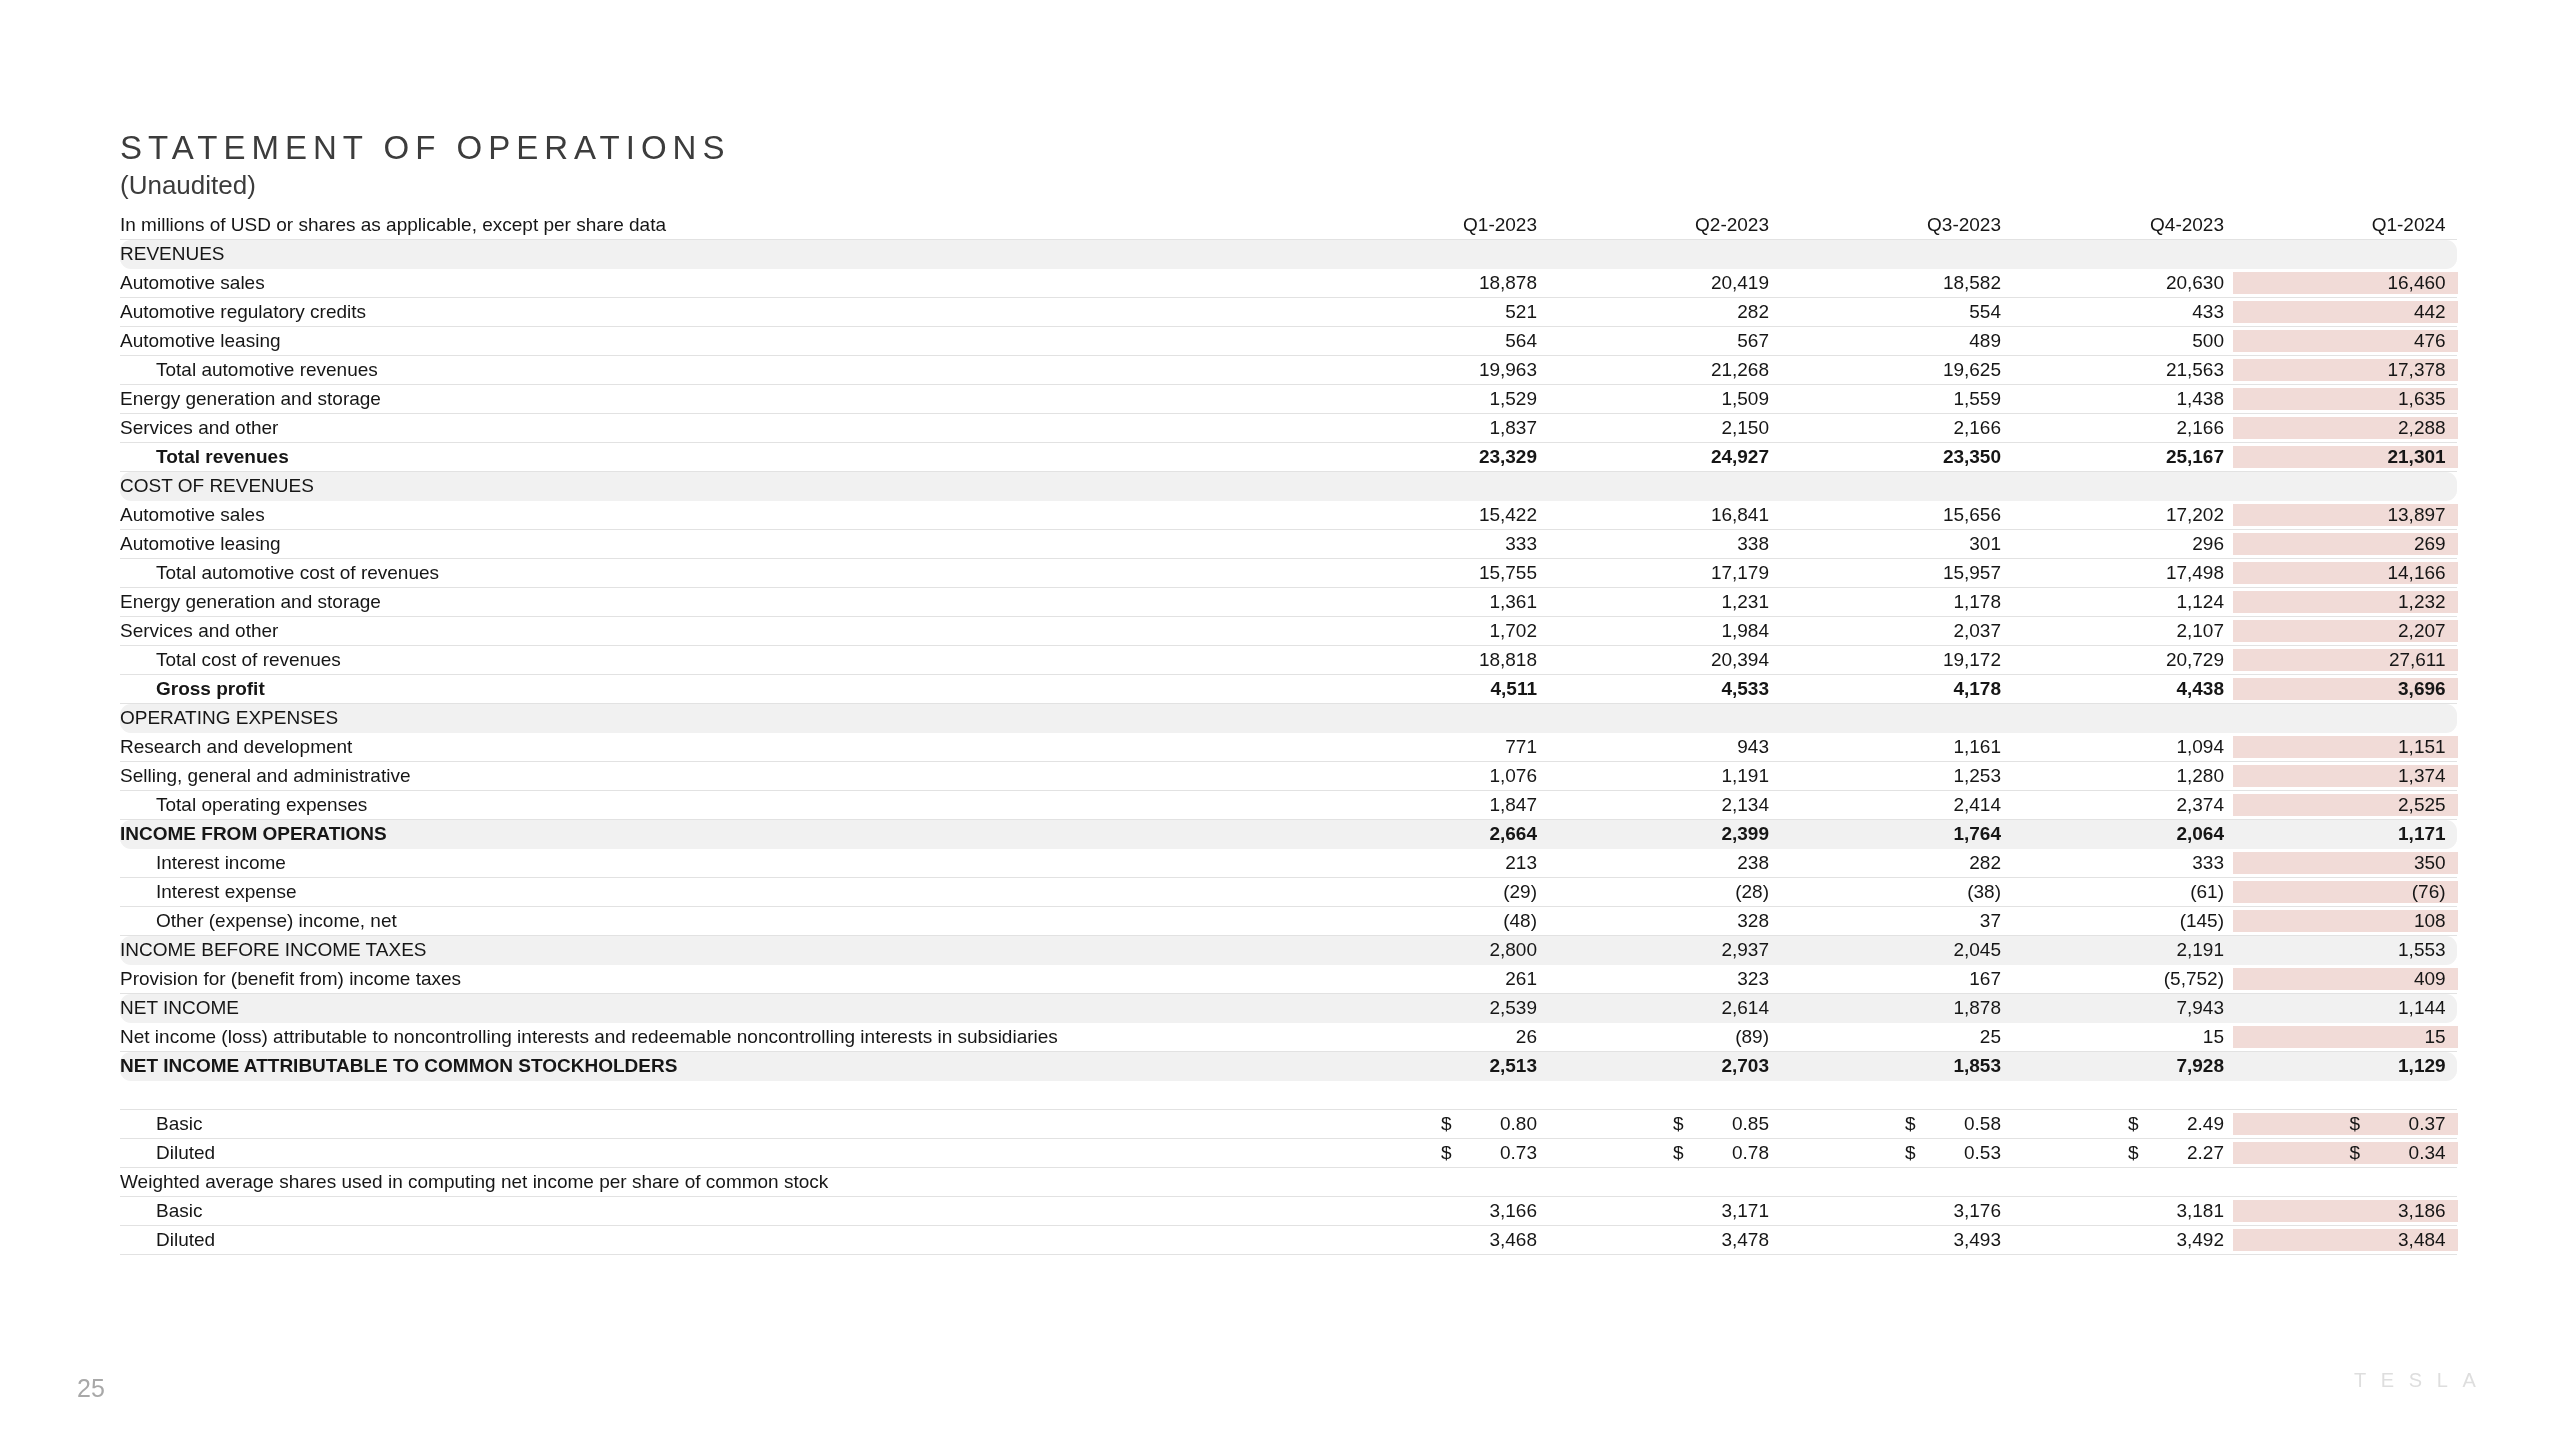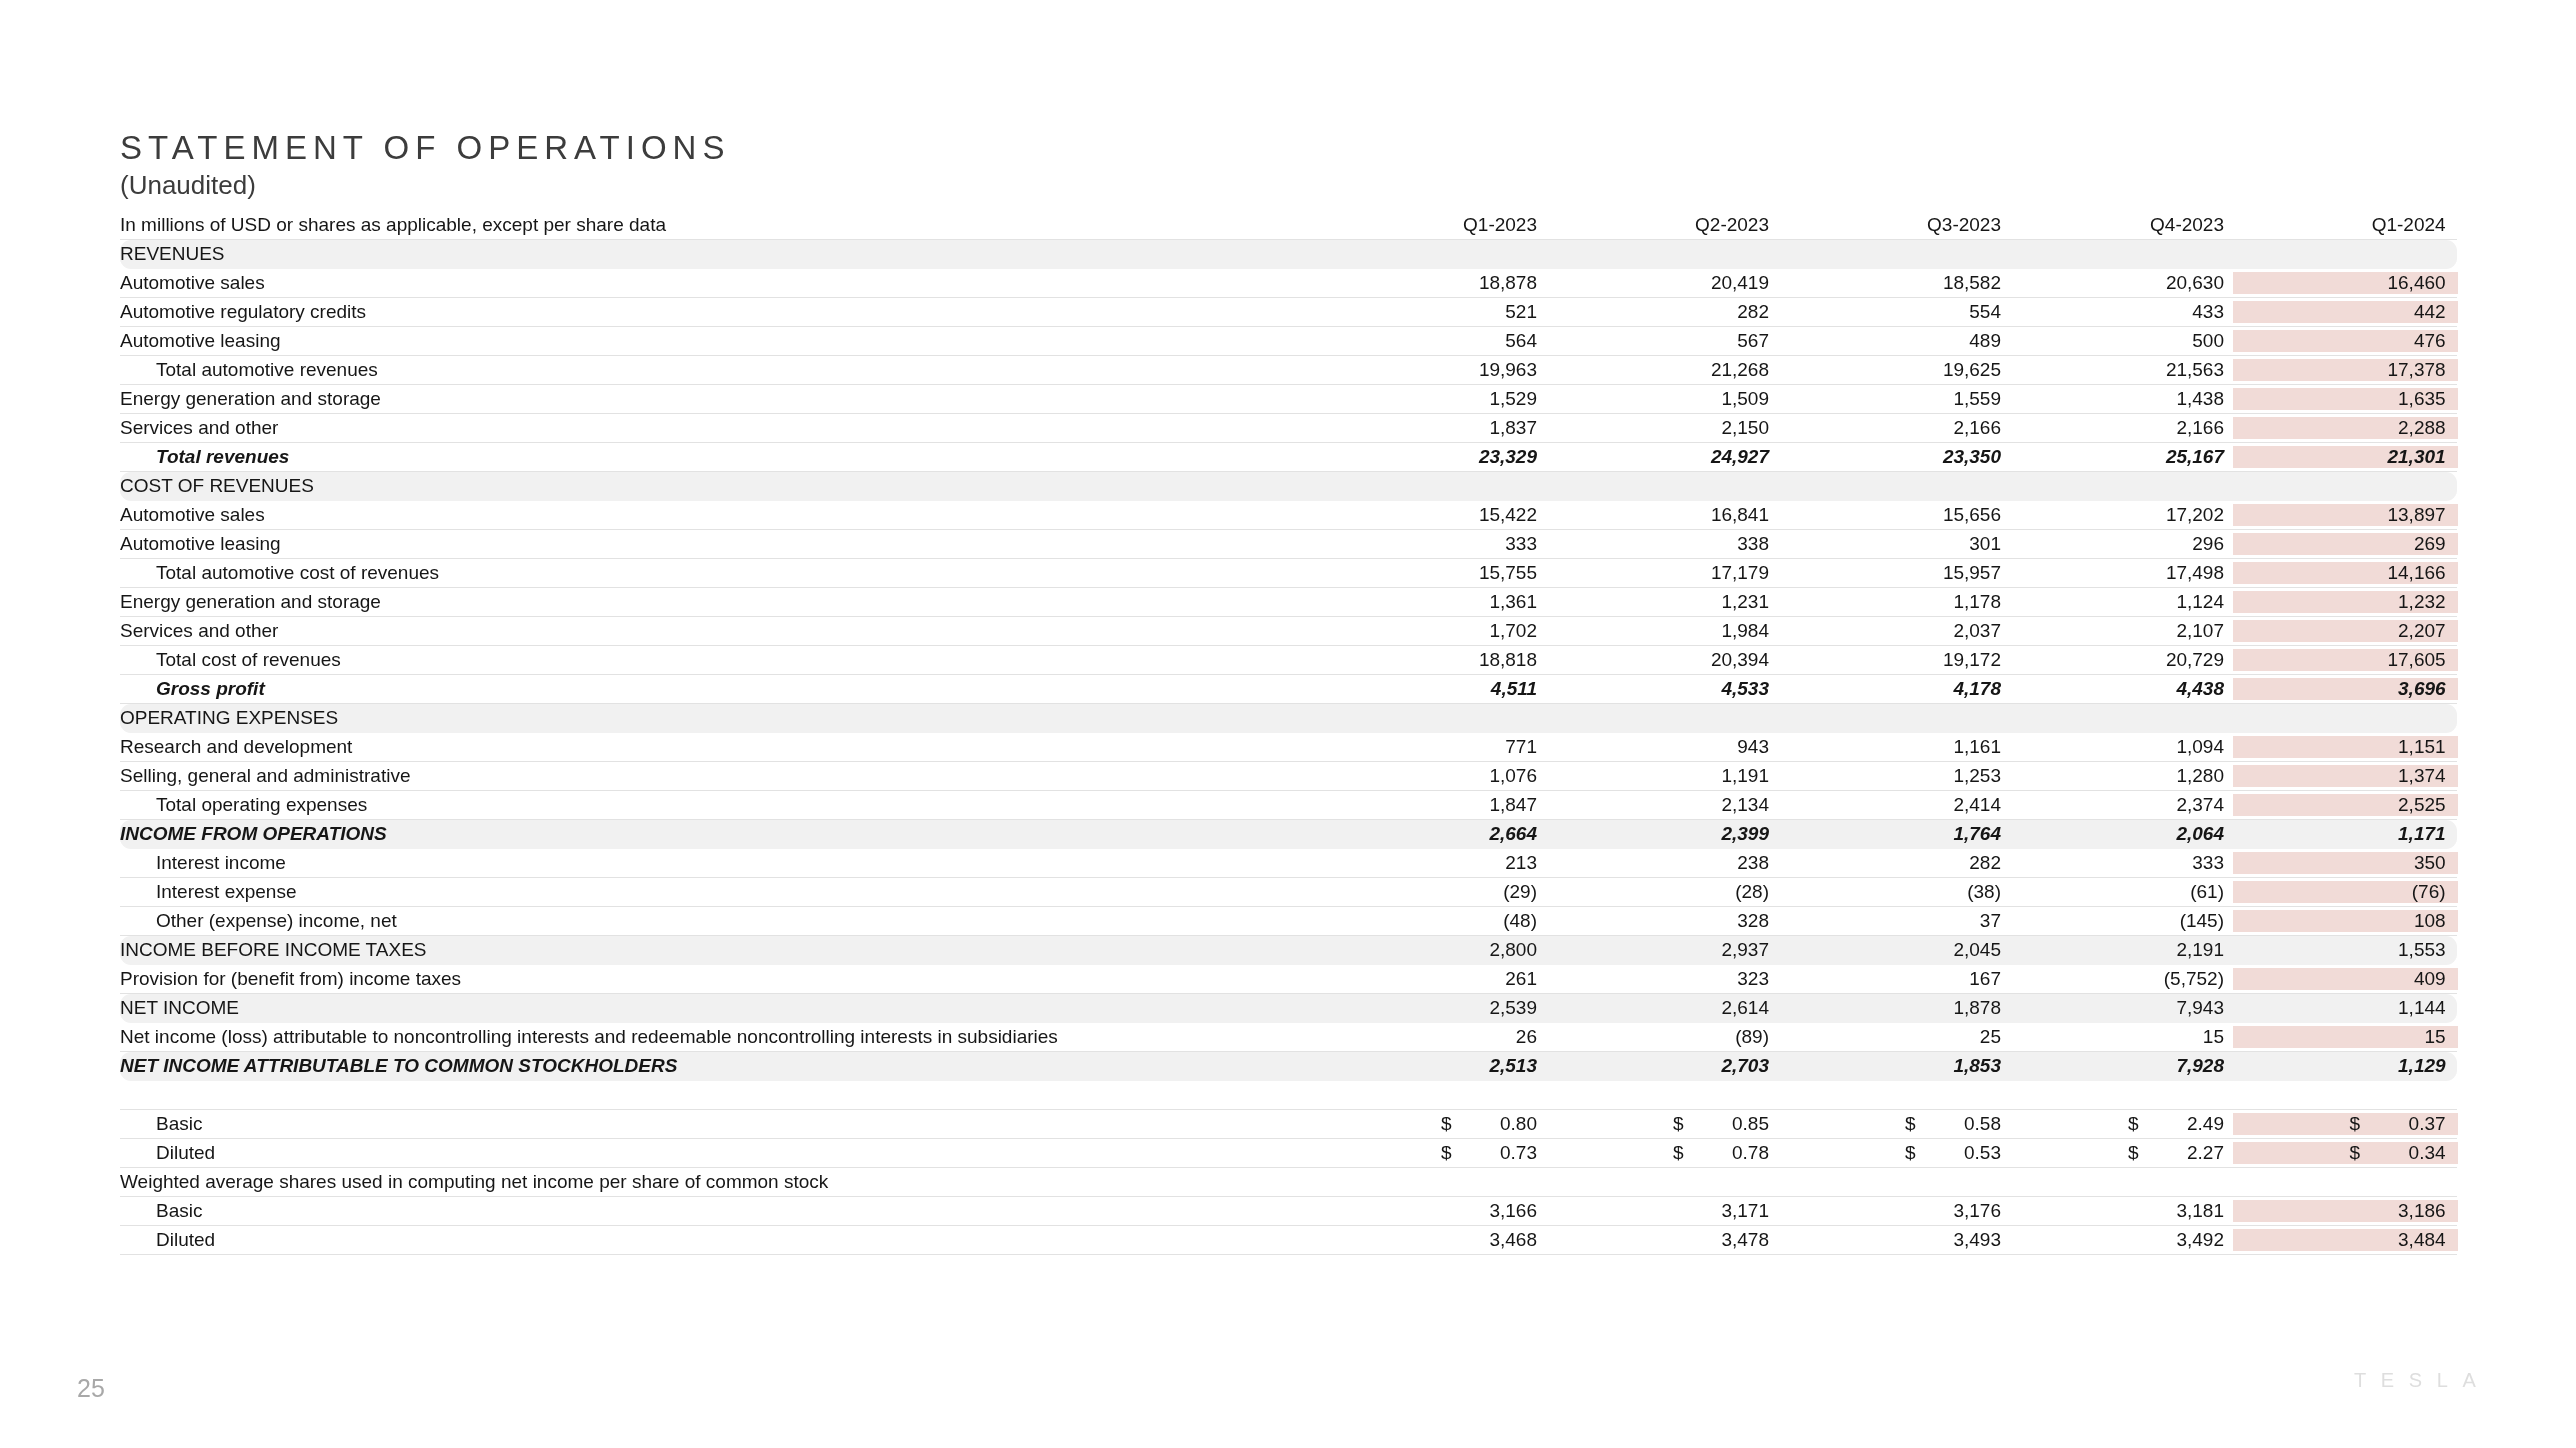--- a/index.html
+++ b/index.html
@@ -13,21 +13,21 @@
   }
   .subtitle{
     position:absolute;left:120px;top:170px;font-size:26px;color:#3c3c3c;white-space:nowrap;
   }
   .table{position:absolute;left:120px;top:211px;width:2337px;}
   .row{
     display:flex;align-items:center;height:29px;box-sizing:border-box;
     font-size:19px;border-bottom:0.9px solid #e2e2e2;
   }
   .row.band{background:var(--band,#f1f1f1);border-bottom-color:var(--band,#f1f1f1);border-radius:11px;}
-  .row.bold{font-weight:700;font-style:italic;}
+  .row.bold{font-weight:700;}
   .c-label{flex:0 0 1185px;white-space:nowrap;box-sizing:border-box;overflow:visible;}
   .c-label.ind{padding-left:36px;}
   .c-num{flex:0 0 232px;text-align:right;white-space:nowrap;}
   .c-q4{flex:0 0 223px;}
   .c-gap{flex:0 0 8.6px;}
   .c-last{flex:0 0 225px;text-align:right;padding-right:12px;box-sizing:border-box;}
   .c-last.pink{background:var(--pink,#f1dbd7);}
   .money{display:inline-flex;justify-content:space-between;width:96px;}
   .page-number{position:absolute;left:77px;top:1374px;font-size:25px;color:#a8a8a8;}
   .logo{
@@ -180,21 +180,21 @@
           <div class="c-gap"></div>
           <div class="c-last pink">2,207</div>
         </div>
         <div class="row">
           <div class="c-label ind">Total cost of revenues</div>
           <div class="c-num">18,818</div>
           <div class="c-num">20,394</div>
           <div class="c-num">19,172</div>
           <div class="c-num c-q4">20,729</div>
           <div class="c-gap"></div>
-          <div class="c-last pink">17,605</div>
+          <div class="c-last pink">27,611</div>
         </div>
         <div class="row bold">
           <div class="c-label ind">Gross profit</div>
           <div class="c-num">4,511</div>
           <div class="c-num">4,533</div>
           <div class="c-num">4,178</div>
           <div class="c-num c-q4">4,438</div>
           <div class="c-gap"></div>
           <div class="c-last pink">3,696</div>
         </div>

